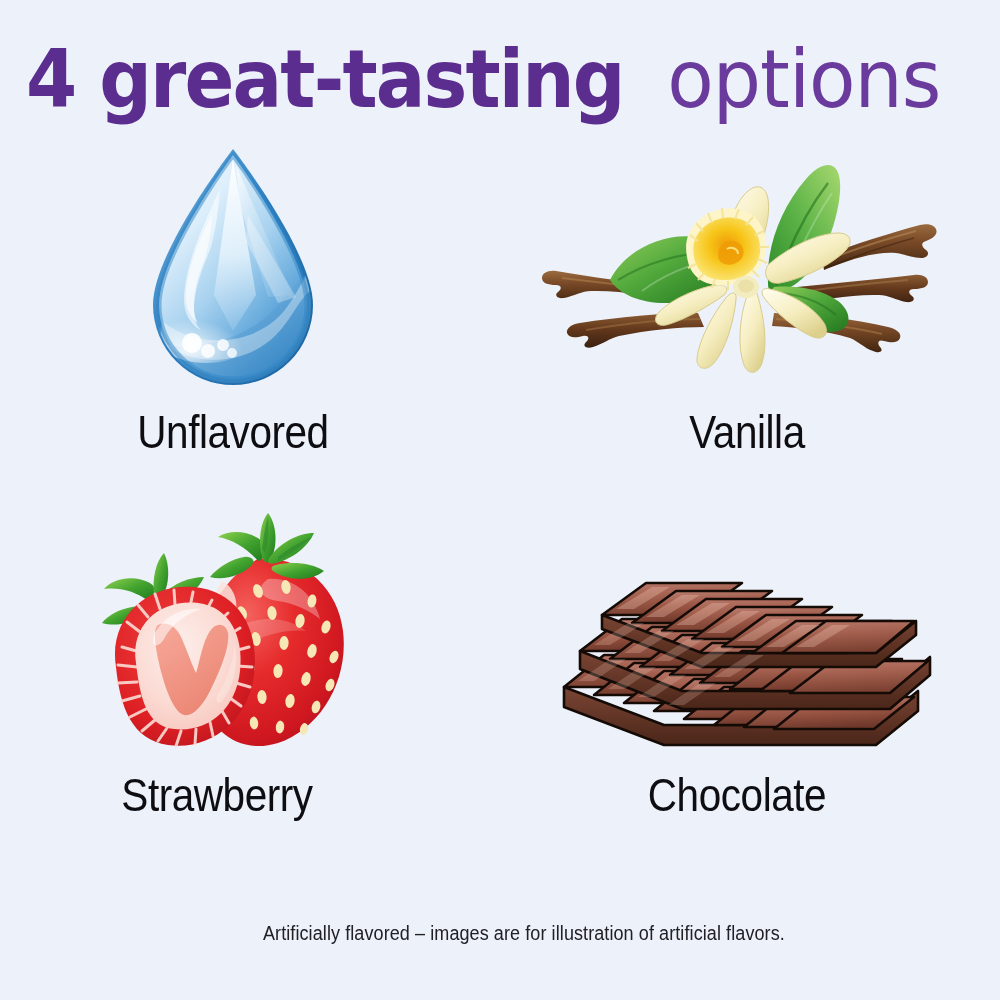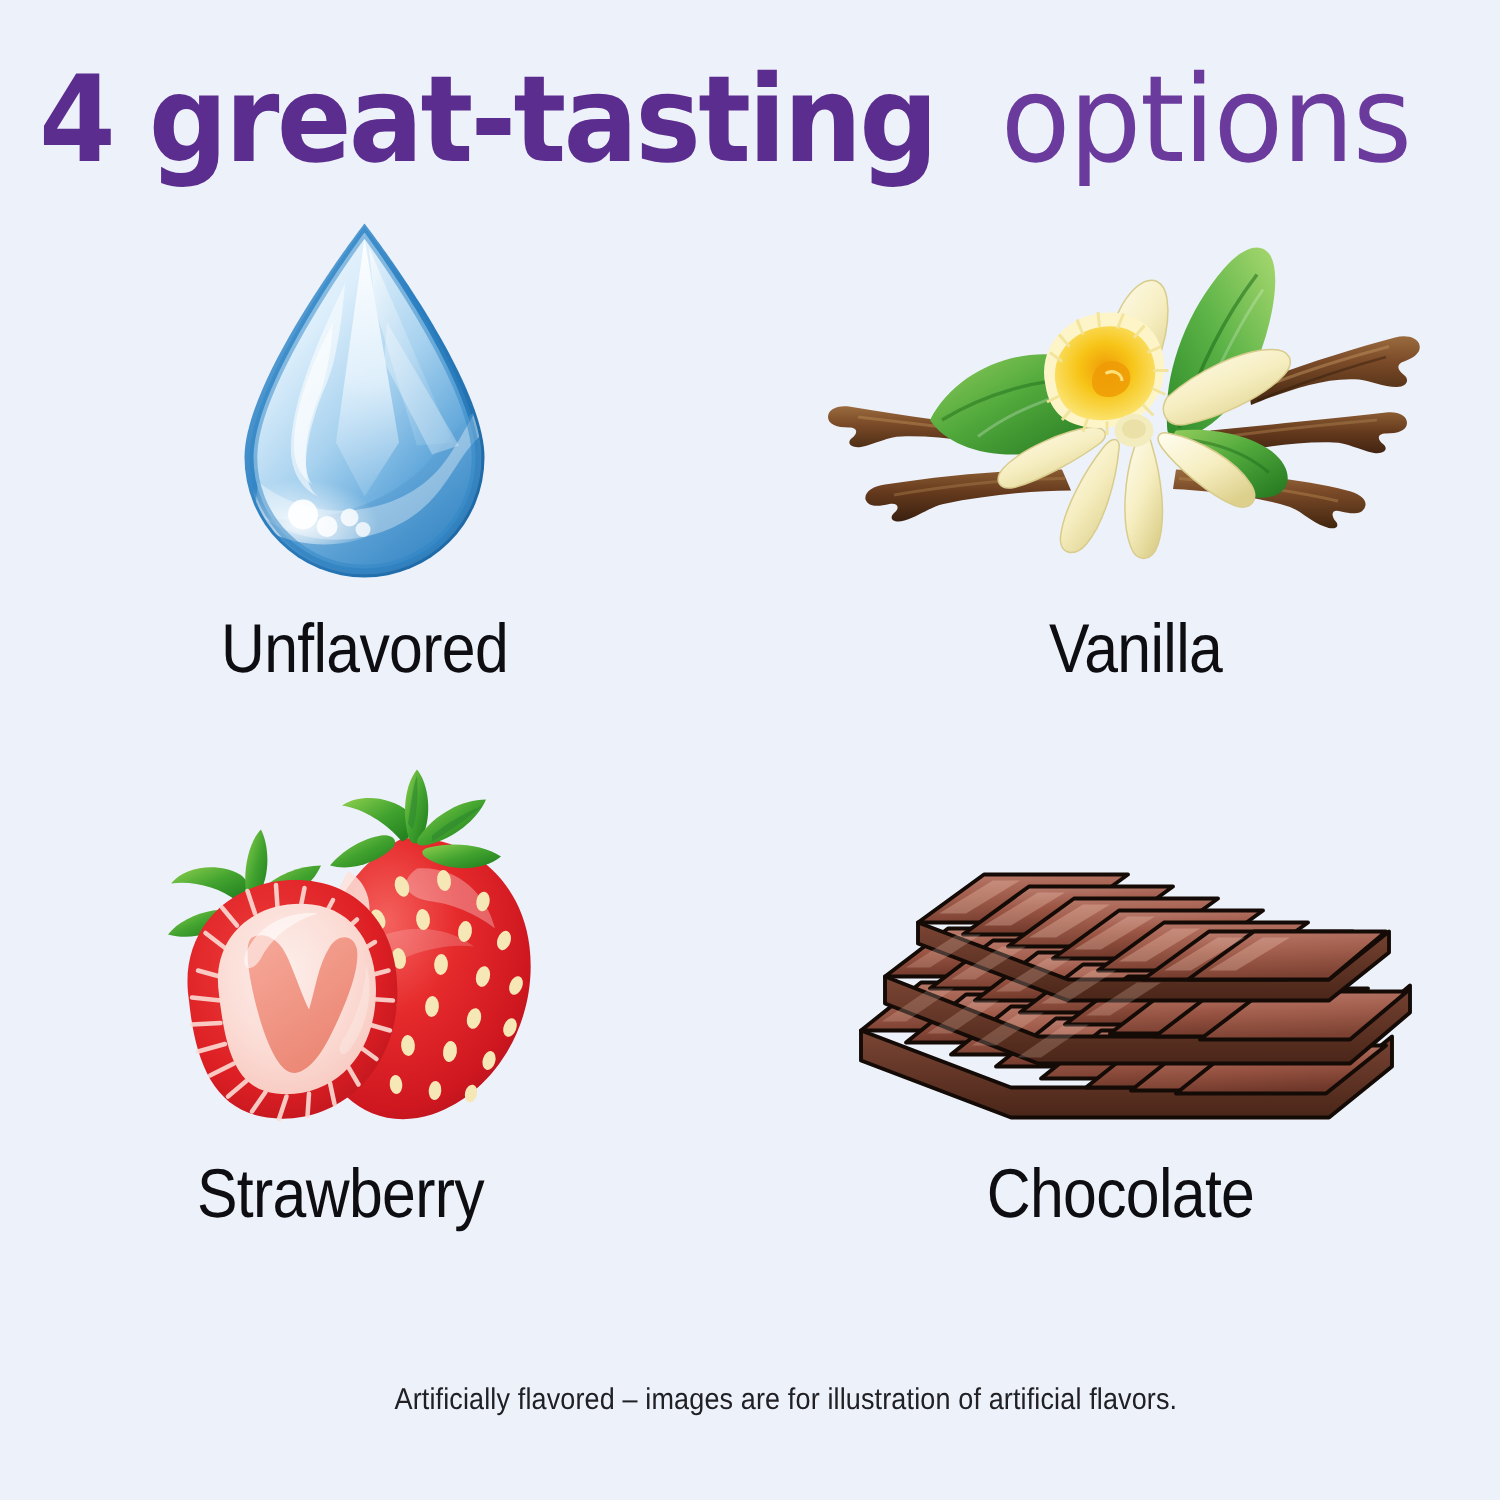--- a/index.html
+++ b/index.html
@@ -53,21 +53,21 @@
     transform: scaleX(0.95);
     display: inline-block;
     vertical-align: baseline;
     margin-left: 10px;
   }
 
   
   .grid {
     position: absolute;
     top: 155px;
-    left: 30px;
+    left: 20px;
     width: 940px;
     height: 720px;
   }
   .cell {
     position: absolute;
     width: 470px;
     height: 320px;
   }
   .cell-0 { left: 0px;   top: 0px; }
   .cell-1 { left: 470px; top: 0px; }

